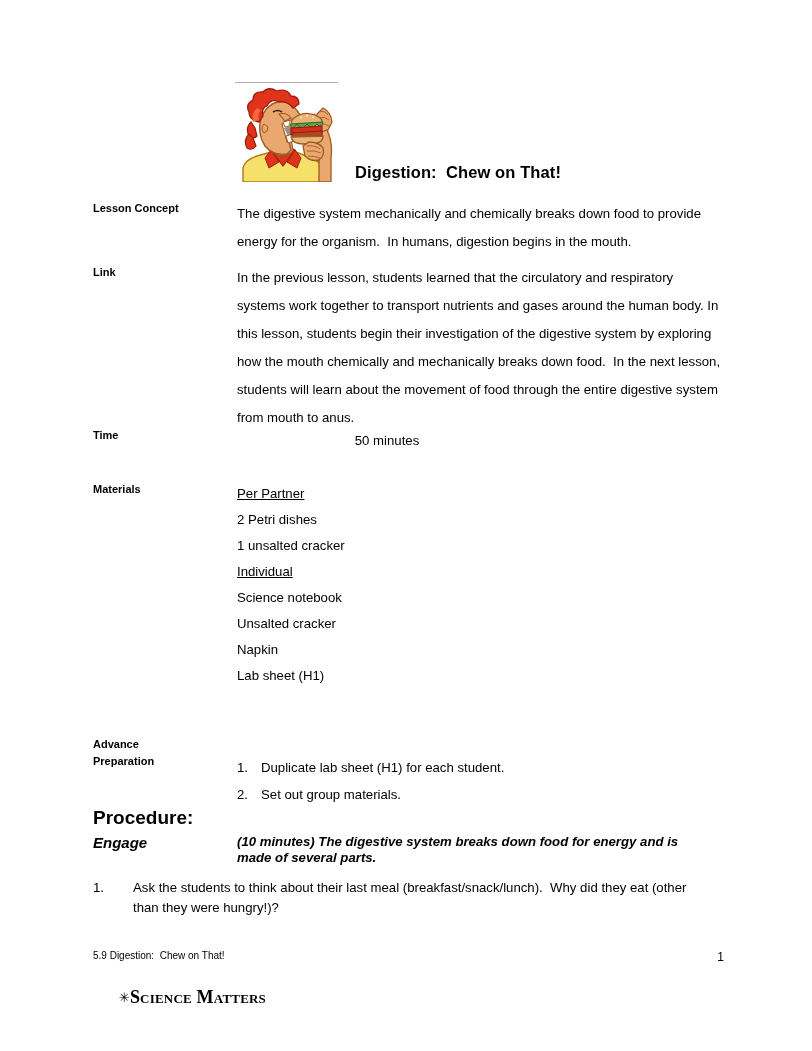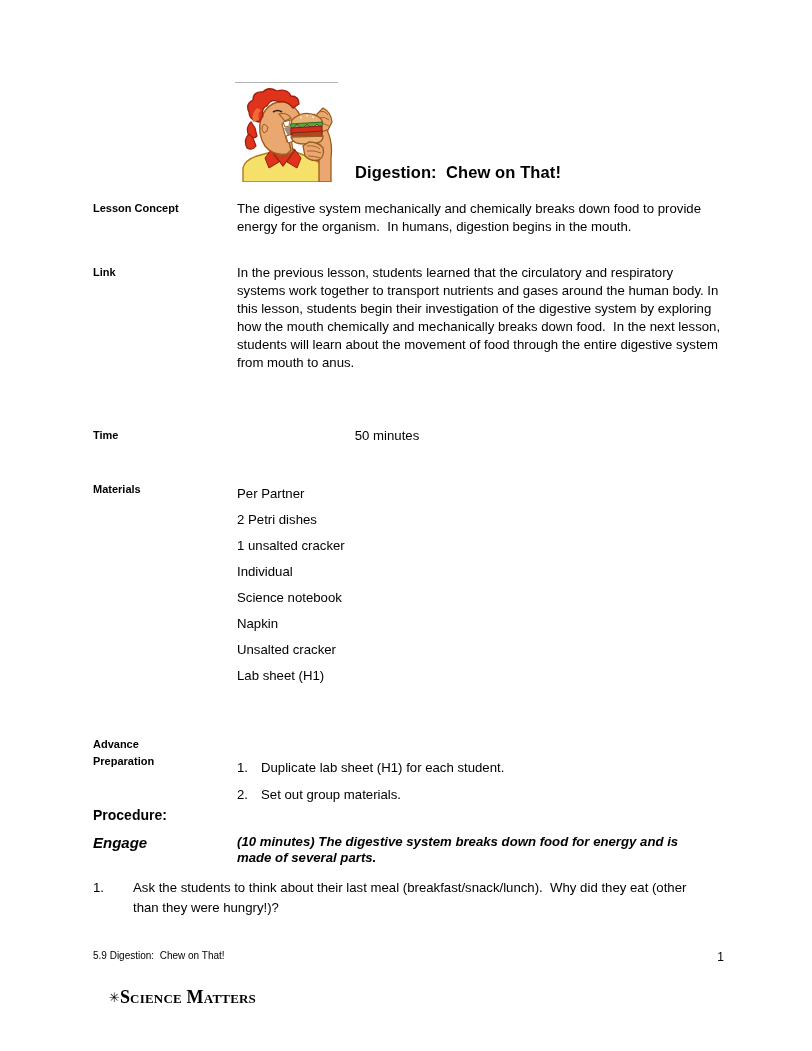--- a/index.html
+++ b/index.html
@@ -73,46 +73,46 @@
     font-weight: bold;
     line-height: 17px;
     white-space: pre-line;
   }
   .body-col {
     position: absolute;
     left: 144px;
     top: 0px;
     width: 488px;
     font-size: 13.2px;
-    line-height: 18px;
+    line-height: 28px;
     white-space: pre-wrap;
   }
   .body-col.narrow { width: 300px; text-align: center; }
 
   .mat-list { position: absolute; left: 144px; top: 0px; width: 320px; }
   .mat-item {
     font-size: 13.2px;
     line-height: 26px;
     white-space: pre;
   }
-  .mat-item.heading { }
+  .mat-item.heading { text-decoration: underline; }
 
   .prep-list { position: absolute; left: 144px; top: 0px; width: 460px; }
   .prep-item {
     font-size: 13.2px;
     line-height: 27px;
     white-space: pre;
     display: flex;
   }
   .prep-num { display: inline-block; width: 24px; }
 
   .section-head {
     position: absolute;
     left: 93px;
-    font-size: 14px;
+    font-size: 19px;
     font-weight: bold;
     white-space: pre;
   }
   .phase-label {
     position: absolute;
     left: 93px;
     font-size: 15px;
     font-weight: bold;
     font-style: italic;
     white-space: pre;
@@ -150,21 +150,21 @@
   .footer-page {
     position: absolute;
     left: 700px;
     top: 950px;
     width: 24px;
     text-align: right;
     font-size: 12px;
   }
   .brand {
     position: absolute;
-    left: 90px;
+    left: 100px;
     top: 966px;
     font-family: "Liberation Serif", serif;
     font-size: 18px;
     font-weight: bold;
     font-variant: small-caps;
     letter-spacing: 0.2px;
     white-space: pre;
   }
   .brand .star {
     font-family: "DejaVu Sans", sans-serif;
@@ -280,22 +280,22 @@
 
   <div class="row" style="top:481px;">
     <div class="label">Materials</div>
     <div class="mat-list">
       <div class="mat-item heading">Per Partner</div>
       <div class="mat-item">2 Petri dishes</div>
       <div class="mat-item">1 unsalted cracker</div>
 
       <div class="mat-item heading">Individual</div>
       <div class="mat-item">Science notebook</div>
+      <div class="mat-item">Unsalted cracker</div>
       <div class="mat-item">Napkin</div>
-      <div class="mat-item">Unsalted cracker</div>
       <div class="mat-item">Lab sheet (H1)</div>
     </div>
   </div>
 
   <div class="row" style="top:736px;">
     <div class="label">Advance
 Preparation</div>
     <div class="prep-list" style="top:18px;">
       <div class="prep-item">
         <span class="prep-num">1.</span>

